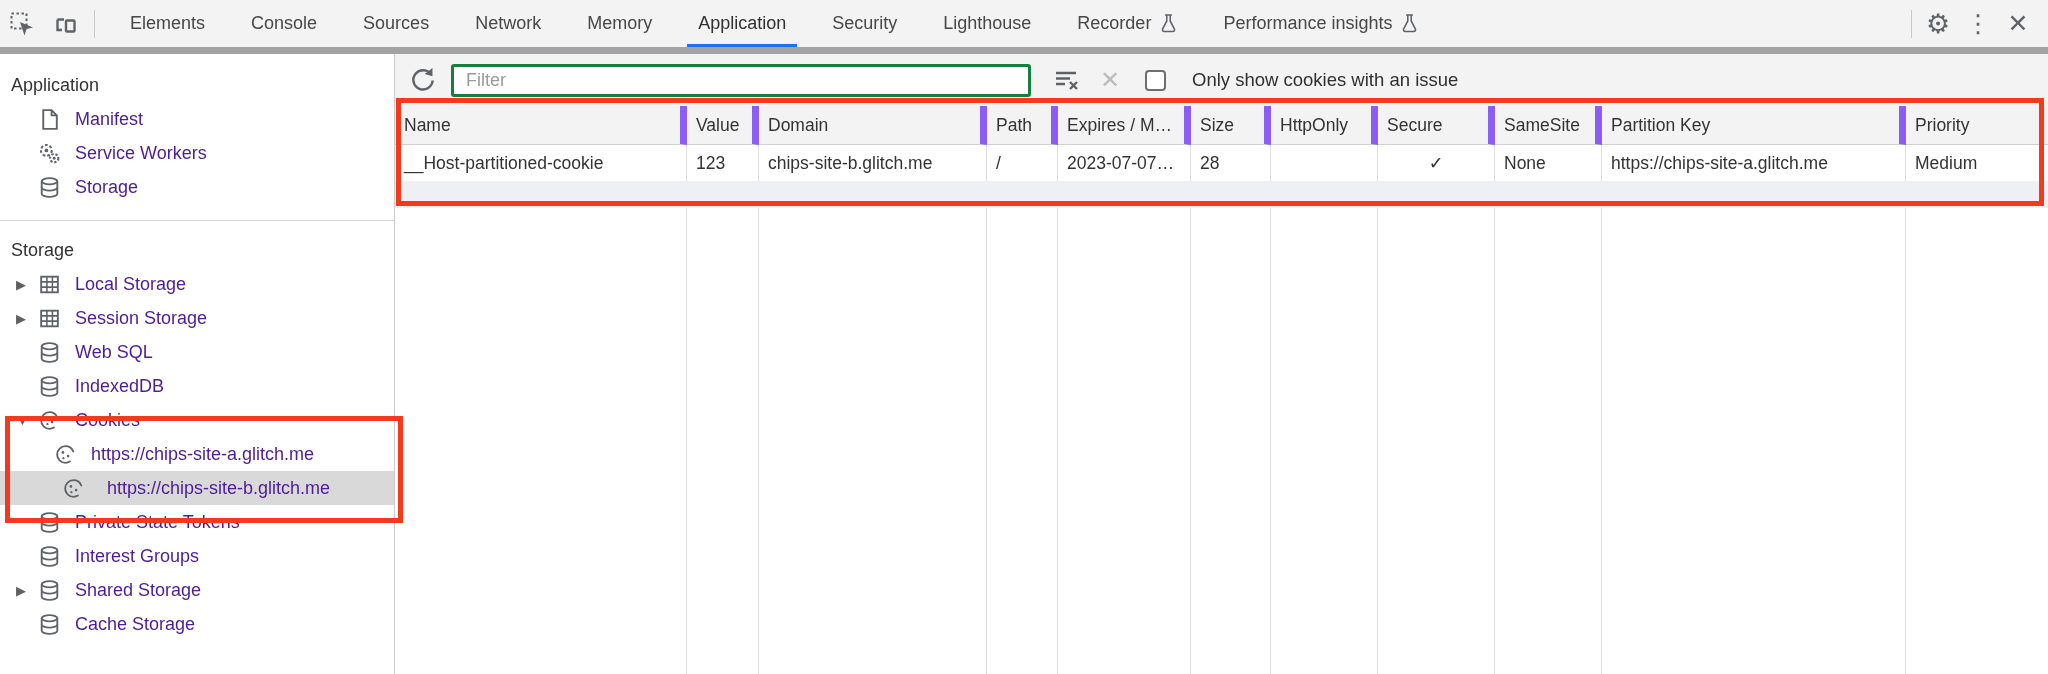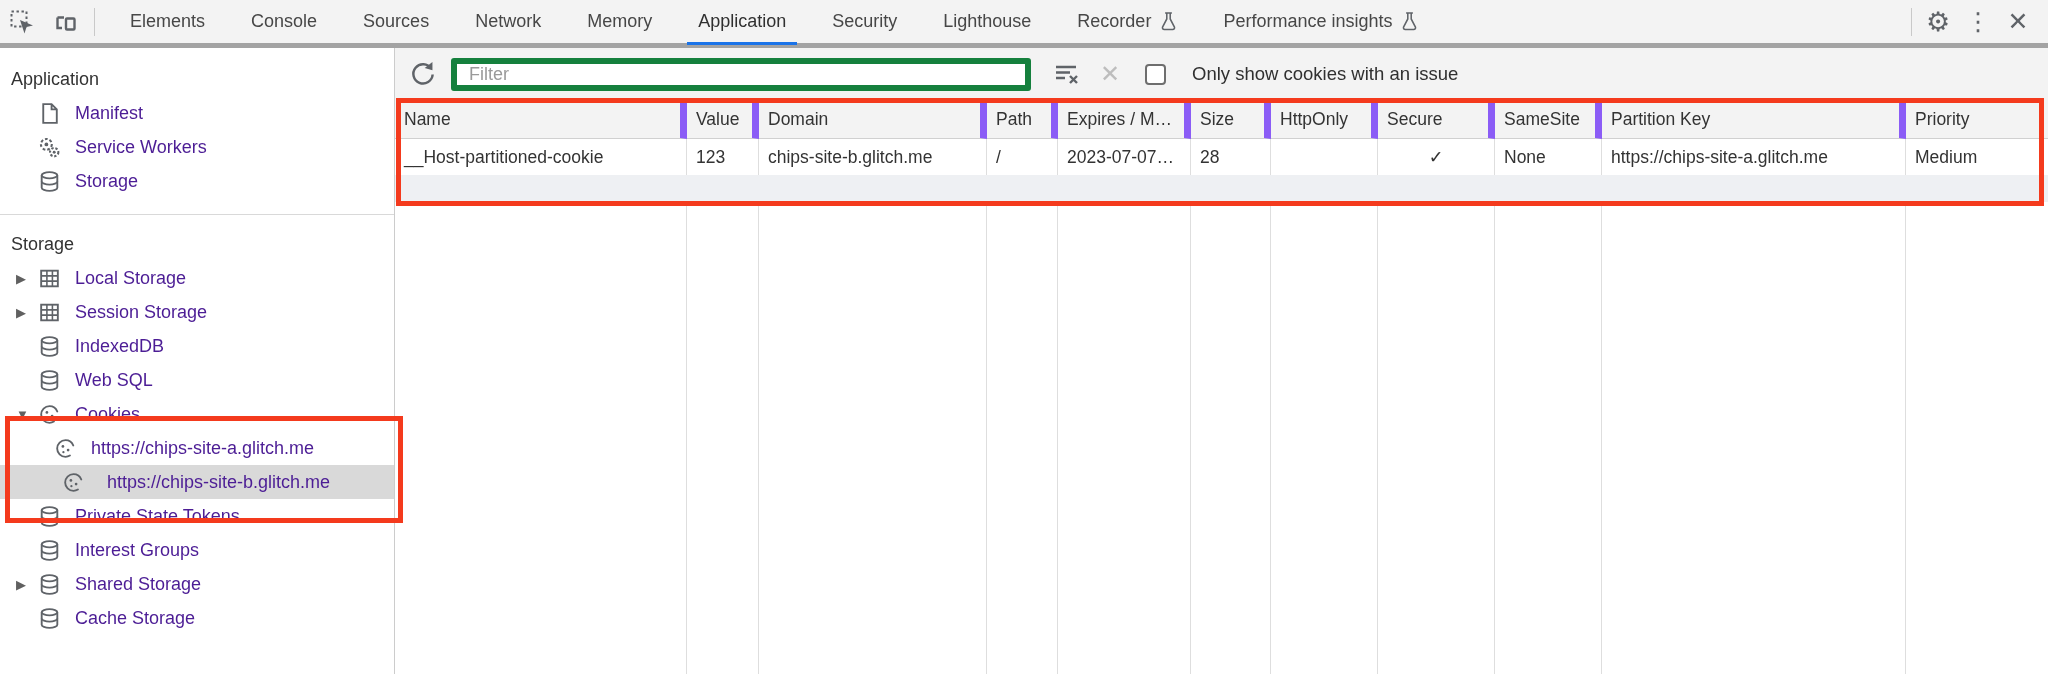--- a/index.html
+++ b/index.html
@@ -1,21 +1,21 @@
 <!DOCTYPE html>
 <html><head>
 <meta charset="utf-8">
 <style>
   * { box-sizing: border-box; margin: 0; padding: 0; }
   html,body { width: 2048px; height: 674px; overflow: hidden;
     font-family: "Liberation Sans", sans-serif; background: #fff; color: #333; }
   .devtools { width: 2048px; height: 674px; display: flex; flex-direction: column; position: relative; }
 
   
-  .tabbar { height: 48px; background: #f3f3f3; border-bottom: 5px solid #a3a3a3;
+  .tabbar { height: 54px; background: #f3f3f3; border-bottom: 7px solid #a3a3a3;
     display: flex; align-items: center; flex: none; }
   .tool-icon { width: 44px; height: 47px; display: flex; align-items: center; justify-content: center; }
   .vsep { width: 1px; height: 28px; background: #c9c9c9; margin: 0 6px; }
   .tabs { display: flex; height: 47px; align-items: stretch; margin-left: 6px; }
   .tab { position: relative; display: flex; align-items: center; gap: 9px;
     padding: 0 23px; font-size: 18px; color: #474747; cursor: default; white-space: nowrap; }
   .tab.active { color: #303030; }
   .tab.active .underline { position: absolute; left: 12px; right: 12px; bottom: 0;
     height: 3px; background: #1a73e8; }
   .flask { width: 17px; height: 21px; }
@@ -38,21 +38,21 @@
   .side-icon { width: 25px; height: 25px; flex: none; margin-right: 13px; }
   .side-label { color: #4c1d95; }
   .side-divider { height: 1px; background: #d9d9d9; margin: 16px 0 12px 0; }
 
   
   .panel { flex: 1; display: flex; flex-direction: column; min-width: 0; }
   .cookie-toolbar { height: 52px; flex: none; background: #f3f3f3; display: flex; align-items: center;
     padding-left: 12px; }
   .tb-icon { width: 32px; height: 32px; display: flex; align-items: center; justify-content: center; flex: none; }
   .filter-box { width: 580px; height: 33px; margin-left: 12px; background: #fff;
-    border: 6px solid #15803d; border-radius: 3px; font-size: 18px; padding: 0 12px; color: #333; outline: none; }
+    border: 3px solid #15803d; border-radius: 3px; font-size: 18px; padding: 0 12px; color: #333; outline: none; }
   .filter-box::placeholder { color: #9a9a9a; }
   .clear-filter { margin-left: 20px; }
   .x-disabled { margin-left: 12px; font-size: 24px; color: #bdbdbd; width: 30px; text-align: center; }
   .issue-check { width: 21px; height: 21px; border: 2px solid #6e6e6e; border-radius: 4px;
     background: #fff; margin-left: 20px; flex: none; }
   .issue-label { margin-left: 26px; font-size: 18.5px; color: #303030; white-space: nowrap; }
 
   
   .cookie-grid { flex: 1; display: grid; min-height: 0;
     grid-template-columns: 292px 72px 228px 71px 133px 80px 107px 117px 107px 304px 1fr;
@@ -196,30 +196,30 @@
         </svg>
         <span class="side-label">Session Storage</span>
       </div>
       <div class="side-row">
         <span class="arrow-slot"></span>
         <svg class="side-icon" viewBox="0 0 24 24">
           <ellipse cx="12" cy="6" rx="7.5" ry="3" fill="none" stroke="#5f6368" stroke-width="1.8"></ellipse>
           <path d="M4.5 6 V18 A7.5 3 0 0 0 19.5 18 V6" fill="none" stroke="#5f6368" stroke-width="1.8"></path>
           <path d="M4.5 12 A7.5 3 0 0 0 19.5 12" fill="none" stroke="#5f6368" stroke-width="1.8"></path>
         </svg>
+        <span class="side-label">Web SQL</span>
+      </div>
+      <div class="side-row">
+        <span class="arrow-slot"></span>
+        <svg class="side-icon" viewBox="0 0 24 24">
+          <ellipse cx="12" cy="6" rx="7.5" ry="3" fill="none" stroke="#5f6368" stroke-width="1.8"></ellipse>
+          <path d="M4.5 6 V18 A7.5 3 0 0 0 19.5 18 V6" fill="none" stroke="#5f6368" stroke-width="1.8"></path>
+          <path d="M4.5 12 A7.5 3 0 0 0 19.5 12" fill="none" stroke="#5f6368" stroke-width="1.8"></path>
+        </svg>
         <span class="side-label">IndexedDB</span>
-      </div>
-      <div class="side-row">
-        <span class="arrow-slot"></span>
-        <svg class="side-icon" viewBox="0 0 24 24">
-          <ellipse cx="12" cy="6" rx="7.5" ry="3" fill="none" stroke="#5f6368" stroke-width="1.8"></ellipse>
-          <path d="M4.5 6 V18 A7.5 3 0 0 0 19.5 18 V6" fill="none" stroke="#5f6368" stroke-width="1.8"></path>
-          <path d="M4.5 12 A7.5 3 0 0 0 19.5 12" fill="none" stroke="#5f6368" stroke-width="1.8"></path>
-        </svg>
-        <span class="side-label">Web SQL</span>
       </div>
       <div class="side-row">
         <span class="arrow-slot">▼</span>
         <svg class="side-icon" viewBox="0 0 24 24">
           <circle cx="12" cy="12" r="8" fill="none" stroke="#5f6368" stroke-width="1.8" stroke-dasharray="39 11" stroke-dashoffset="-8" stroke-linecap="round"></circle>
           <circle cx="9.5" cy="10" r="1.3" fill="#5f6368"></circle>
           <circle cx="14.5" cy="13.5" r="1.3" fill="#5f6368"></circle>
           <circle cx="10" cy="15.5" r="1.1" fill="#5f6368"></circle>
         </svg>
         <span class="side-label">Cookies</span>

